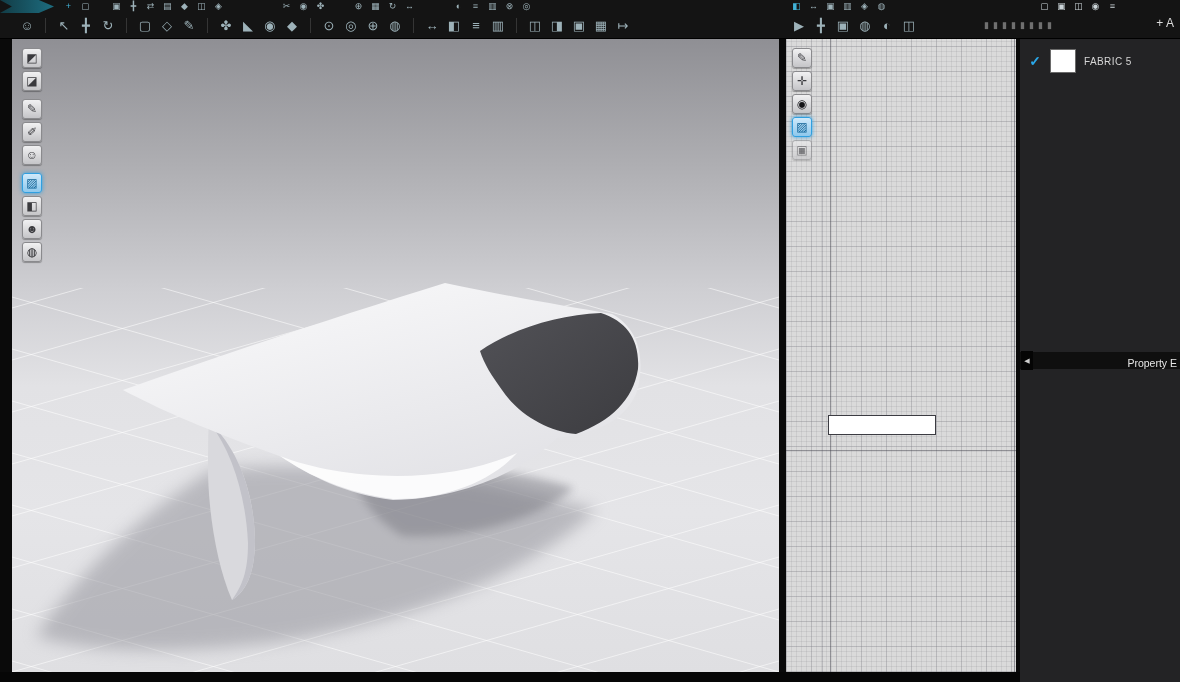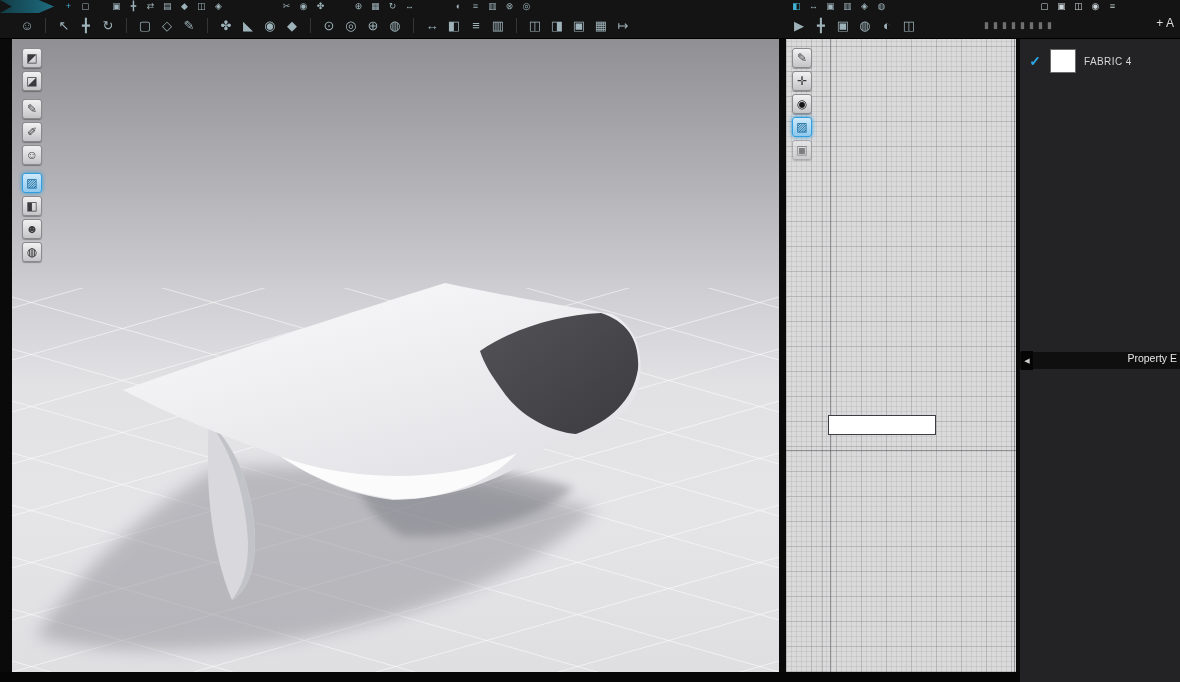--- a/index.html
+++ b/index.html
@@ -58,21 +58,21 @@
   .gh1{left:0;top:412px;width:230px;height:1px;}
   .pattern-rect{position:absolute;left:42px;top:377px;width:108px;height:20px;
     background:#ffffff;border:1px solid #3c3c42;box-sizing:border-box;}
   
   .rightpanel{position:absolute;left:1020px;top:38px;width:160px;height:644px;background:#232325;z-index:5;}
   .fabric-row{position:absolute;left:0;top:8px;width:160px;height:30px;display:flex;align-items:center;}
   .fabric-check{width:30px;text-align:center;color:#2aa7e8;font-size:14px;font-weight:bold;flex:none;}
   .fabric-swatch{width:26px;height:24px;background:#ffffff;border:1px solid #6a6a6a;box-sizing:border-box;margin-right:8px;flex:none;}
   .fabric-name{color:#d6d6d6;font-size:10px;letter-spacing:.4px;}
   .prop-strip{position:absolute;left:0;top:314px;width:160px;height:17px;background:#0f0f0f;
-    display:flex;align-items:flex-start;justify-content:flex-end;padding-right:3px;box-sizing:border-box;
+    display:flex;align-items:flex-end;justify-content:flex-end;padding-right:3px;box-sizing:border-box;
     color:#e6e6e6;font-size:10.5px;}
   .prop-handle{position:absolute;left:1px;top:313px;width:12px;height:19px;background:#050505;
     color:#cfcfcf;font-size:7px;line-height:19px;text-align:center;z-index:6;}
   
   .bottombar{position:absolute;left:0;top:672px;width:1020px;height:10px;background:#060606;}
 </style>
 </head>
 <body>
 
 <header class="topbar">
@@ -277,21 +277,21 @@
       <span class="vtb-icon dark">◉</span>
       <span class="vtb-icon selected">▨</span>
       <span class="vtb-icon muted">▣</span>
     </div>
 </section>
 
 <aside class="rightpanel">
   <div class="fabric-row">
     <span class="fabric-check">✓</span>
     <span class="fabric-swatch"></span>
-    <span class="fabric-name">FABRIC 4</span>
+    <span class="fabric-name">FABRIC 5</span>
   </div>
   <div class="prop-handle">◀</div>
   <div class="prop-strip">
     <span>Property E</span>
   </div>
 </aside>
 
 <footer class="bottombar"></footer>
 
 </body></html>

